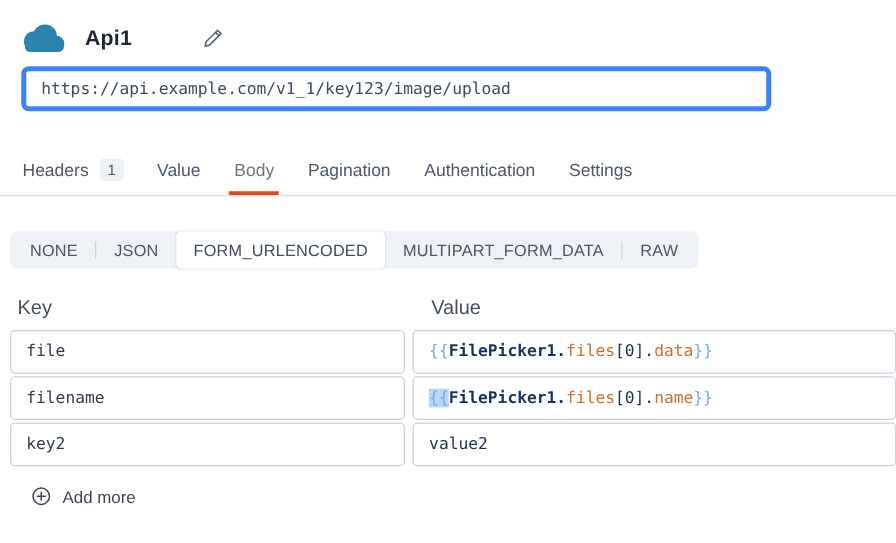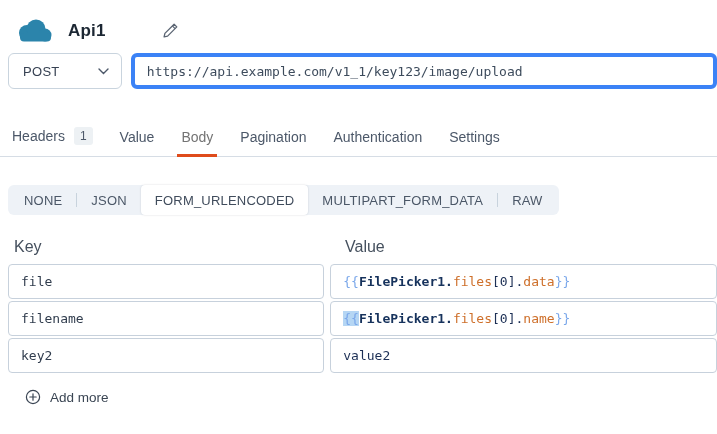--- a/index.html
+++ b/index.html
@@ -60,24 +60,24 @@
     padding: 0 12px;
     font-family: "DejaVu Sans Mono", monospace;
     font-size: 13px;
     color: #3d4b5c;
     outline: none;
     background: #fff;
   }
   
   .tabs {
     display: flex;
-    align-items: flex-end;
+    align-items: center;
     gap: 27px;
     margin-top: 37px;
-    padding-left: 12px;
+    padding-left: 18px;
     border-bottom: 1px solid #d6dde5;
     height: 31px;
   }
   .tab {
     position: relative;
     font-size: 14px;
     color: #4c5869;
     padding-bottom: 11px;
     display: flex; align-items: center; gap: 9px;
     cursor: pointer;
@@ -203,26 +203,20 @@
     <span class="page-title">Api1</span>
     <button class="edit-btn">
       <svg width="17" height="17" viewBox="0 0 17 17">
         <path d="M12.1 2.2 l2.7 2.7 L5.6 14.1 l-3.5 .8 .8-3.5 z" fill="none" stroke="#5b6573" stroke-width="1.3" stroke-linejoin="round"></path>
         <path d="M10.4 3.9 l2.7 2.7" fill="none" stroke="#5b6573" stroke-width="1.3"></path>
       </svg>
     </button>
   </div>
 
   <div class="request-row">
-    <div class="method-select">
-      <span class="method-label">POST</span>
-      <svg class="chev" width="11" height="7" viewBox="0 0 11 7">
-        <path d="M1 1 L5.5 5.5 L10 1" fill="none" stroke="#4c5869" stroke-width="1.4" stroke-linecap="round"></path>
-      </svg>
-    </div>
     <input class="url-input" type="text" value="https://api.example.com/v1_1/key123/image/upload" style="">
   </div>
 
   <div class="tabs">
     <div class="tab">
       <span>Headers</span>
       <span class="tab-badge">1</span>
     </div>
     <div class="tab">
       <span>Value</span>

